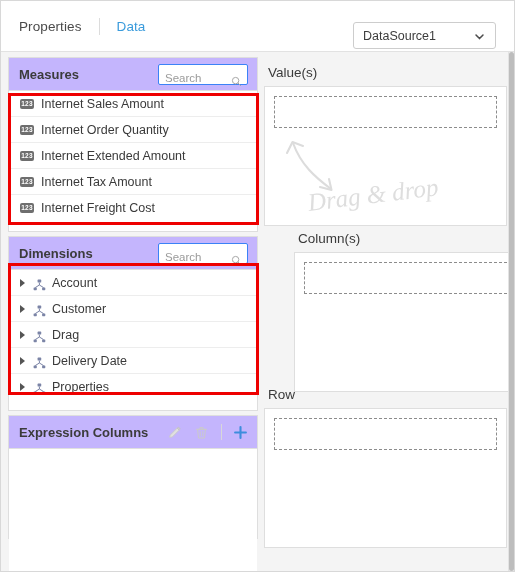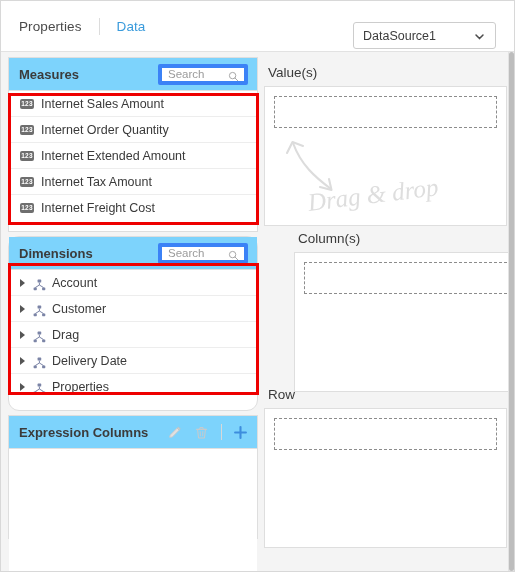--- a/index.html
+++ b/index.html
@@ -116,42 +116,42 @@
     position: absolute;
     left: 0;
     width: 250px;
     box-sizing: border-box;
     background: #ffffff;
     border: 1px solid #dedede;
   }
   .panel-head {
     height: 33px;
     box-sizing: border-box;
-    background: #7dd3fc;
+    background: #c4b5fd;
     border-bottom: 1px solid #e0e0e0;
     display: flex;
     align-items: center;
     padding: 0 9px 0 10px;
   }
   .panel-title {
     font-size: 13px;
     font-weight: bold;
     color: #3b3b3b;
     flex: 1;
     white-space: nowrap;
   }
   .search-box {
     width: 90px;
     height: 21px;
     box-sizing: border-box;
     background: #ffffff;
-    border: 4px solid #3b82f6;
+    border: 1px solid #3b82f6;
     border-radius: 2px;
     display: flex;
-    align-items: flex-start;
+    align-items: flex-end;
     padding: 0 5px 0 6px;
     cursor: text;
   }
   .search-box input {
     border: 0;
     outline: 0;
     flex: 1;
     width: 100%;
     min-width: 0;
     font-family: "Liberation Sans", sans-serif;
@@ -354,21 +354,21 @@
             <span class="ico123">123</span>
             <span class="field-label">Internet Tax Amount</span>
           </div>
           <div class="field-row">
             <span class="ico123">123</span>
             <span class="field-label">Internet Freight Cost</span>
           </div>
         </div>
       </div>
 
-      <div class="panel" style="top:179px; height:175px;border-radius:11px;">
+      <div class="panel" style="top:179px; height:175px;">
         <div class="panel-head">
           <span class="panel-title">Dimensions</span>
           <span class="search-box">
             <input type="text" placeholder="Search" style="">
             <span class="mag">
               <svg viewBox="0 0 11 11" width="11" height="11">
                 <circle cx="4.6" cy="4.6" r="3.2" fill="none" stroke="#a8a8a8" stroke-width="1"></circle>
                 <line x1="7" y1="7" x2="9.7" y2="9.7" stroke="#a8a8a8" stroke-width="1" stroke-linecap="round"></line>
               </svg>
             </span>

